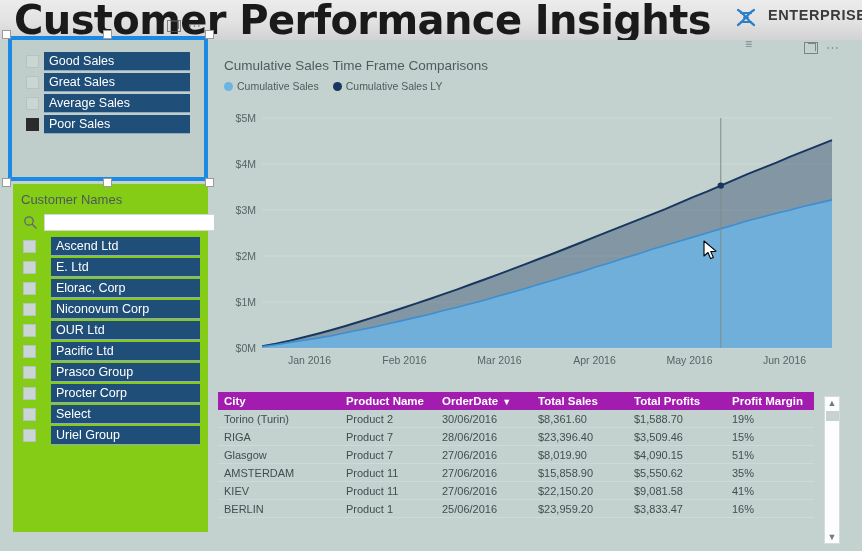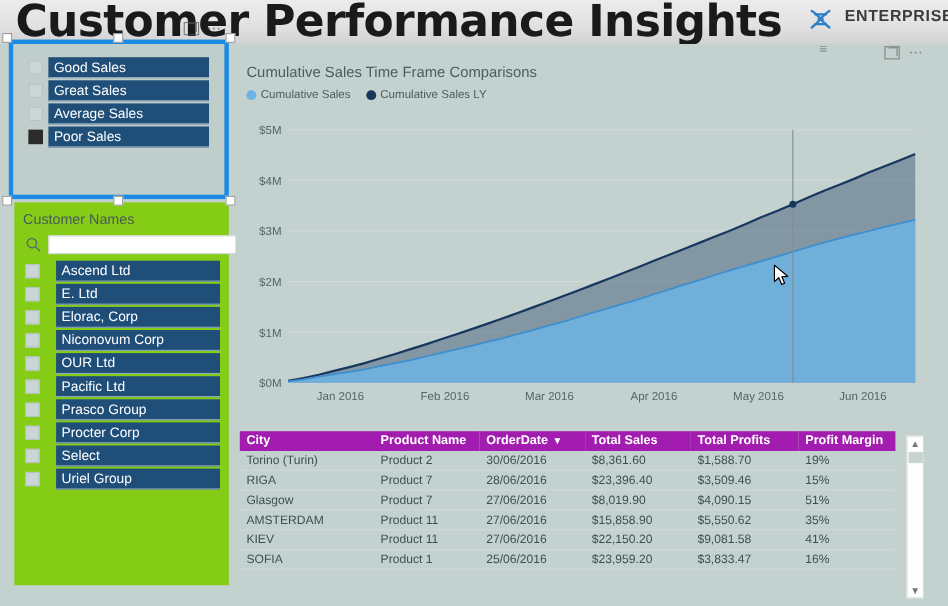--- a/index.html
+++ b/index.html
@@ -341,21 +341,21 @@
             </tr>
             <tr>
               <td>KIEV</td>
               <td>Product 11</td>
               <td>27/06/2016</td>
               <td class="num">$22,150.20</td>
               <td class="num">$9,081.58</td>
               <td class="num">41%</td>
             </tr>
             <tr>
-              <td>SOFIA</td>
+              <td>BERLIN</td>
               <td>Product 1</td>
               <td>25/06/2016</td>
               <td class="num">$23,959.20</td>
               <td class="num">$3,833.47</td>
               <td class="num">16%</td>
             </tr>
           </tbody>
       </table>
       <div class="tbl-scroll">
         <span class="sb-arrow">▲</span>

